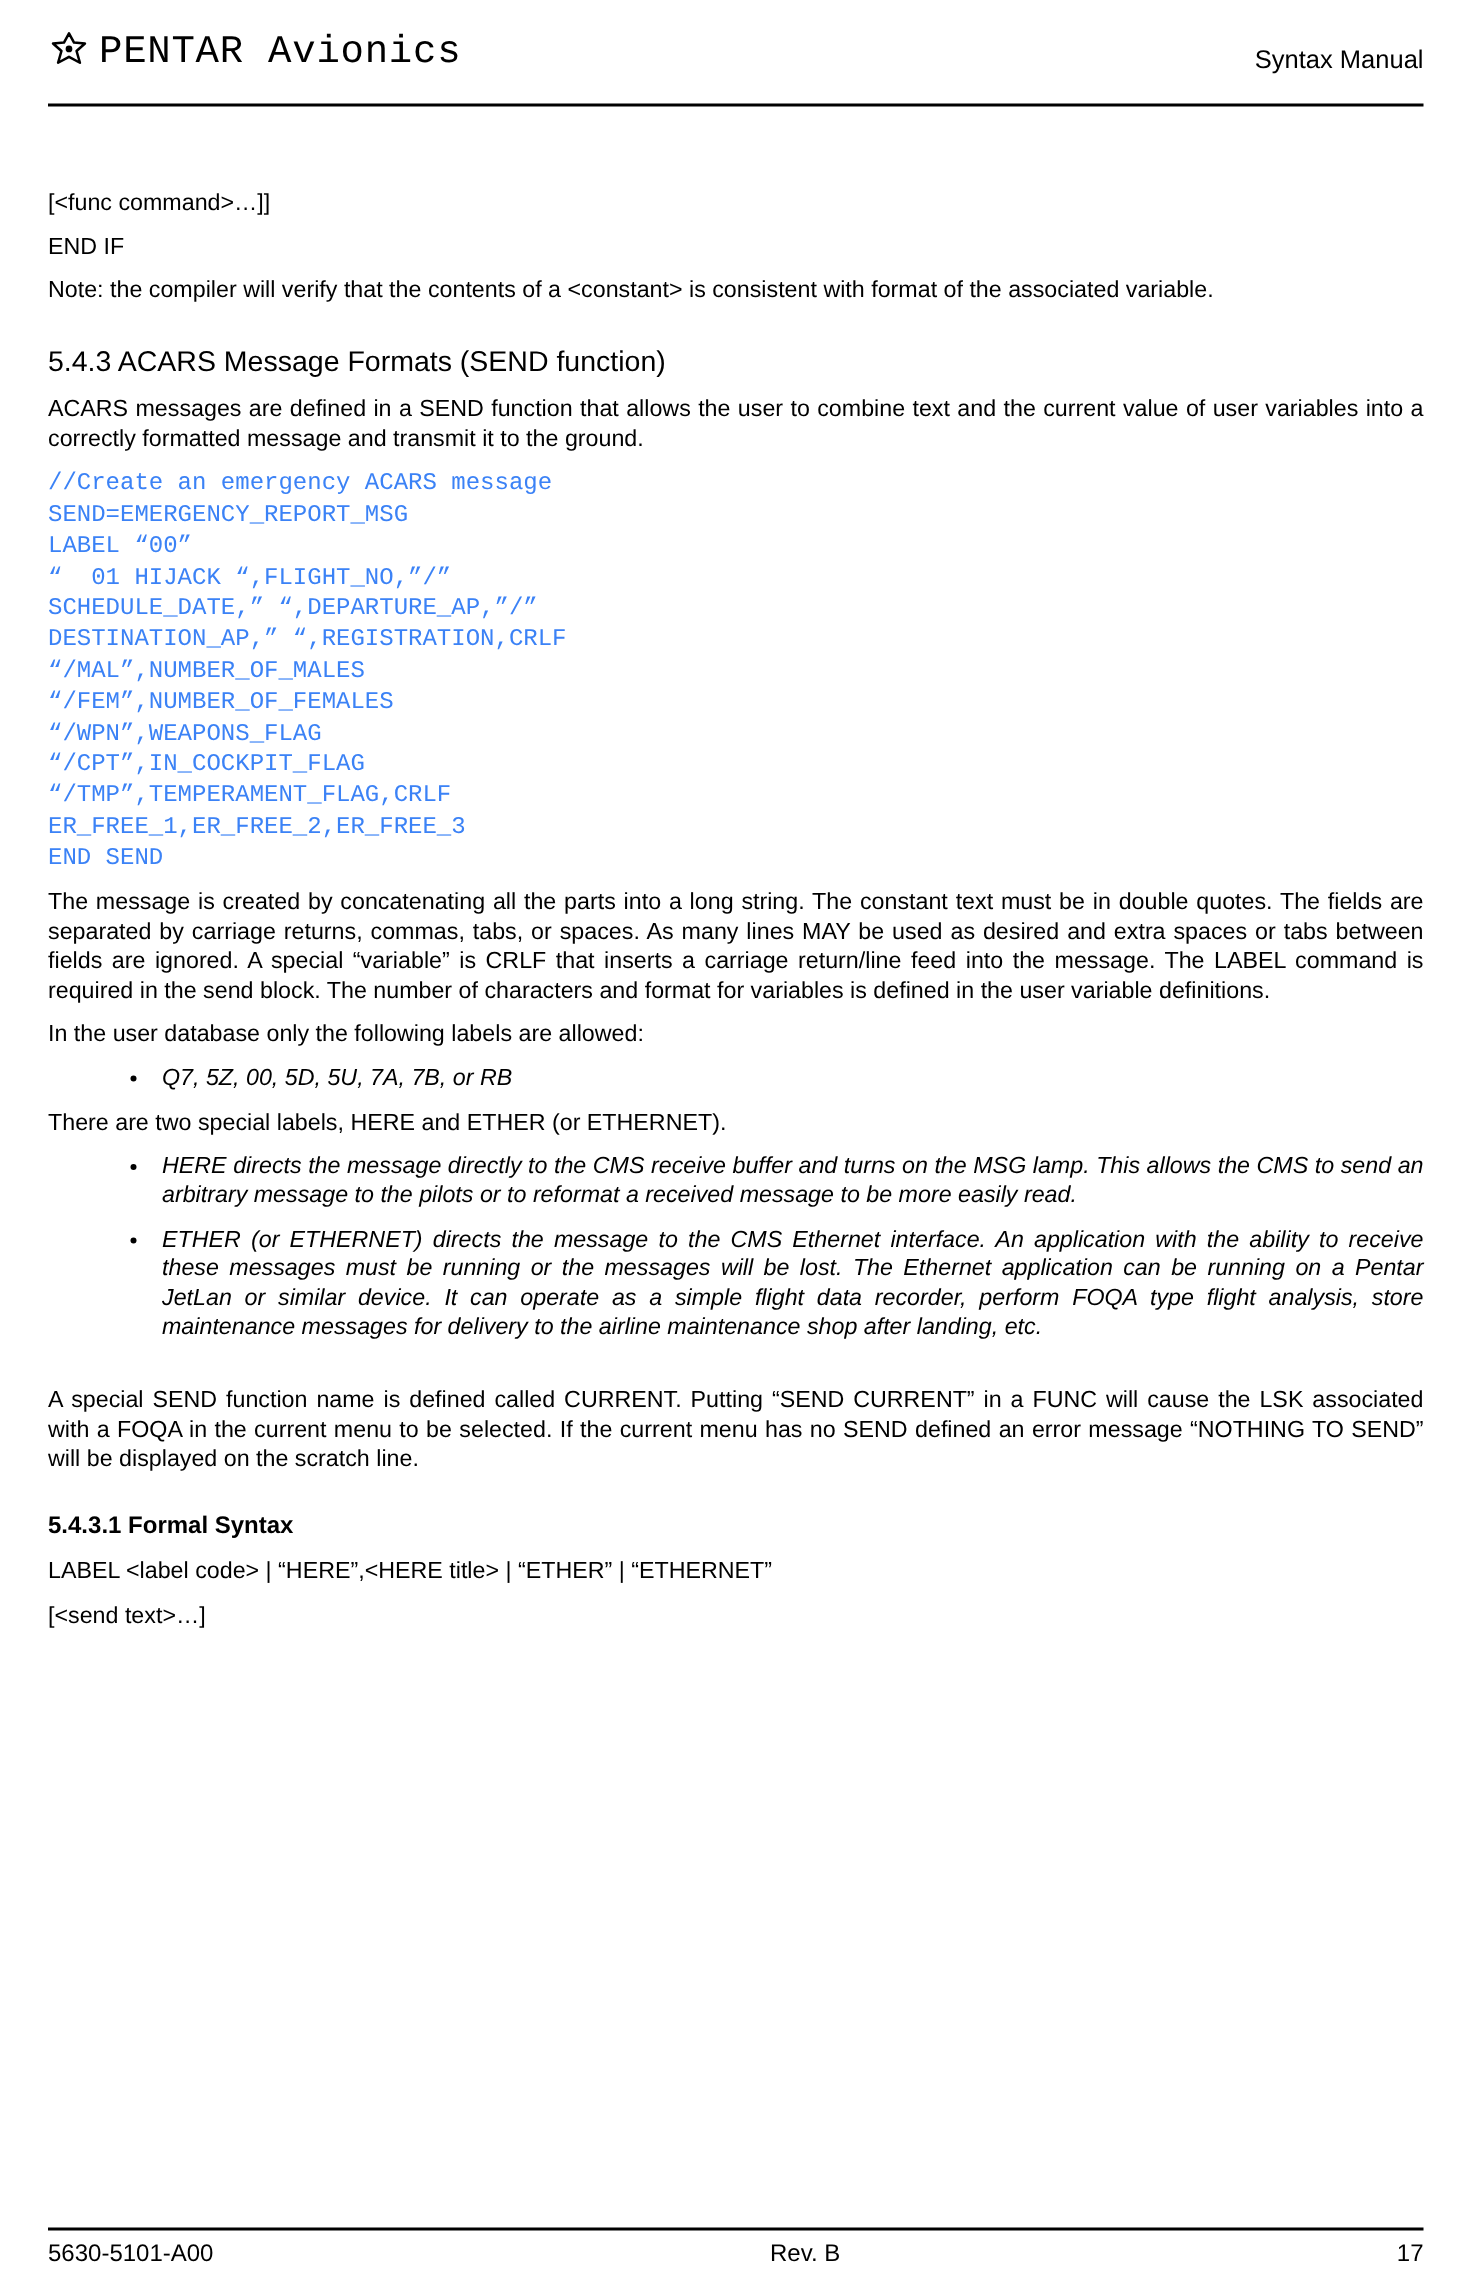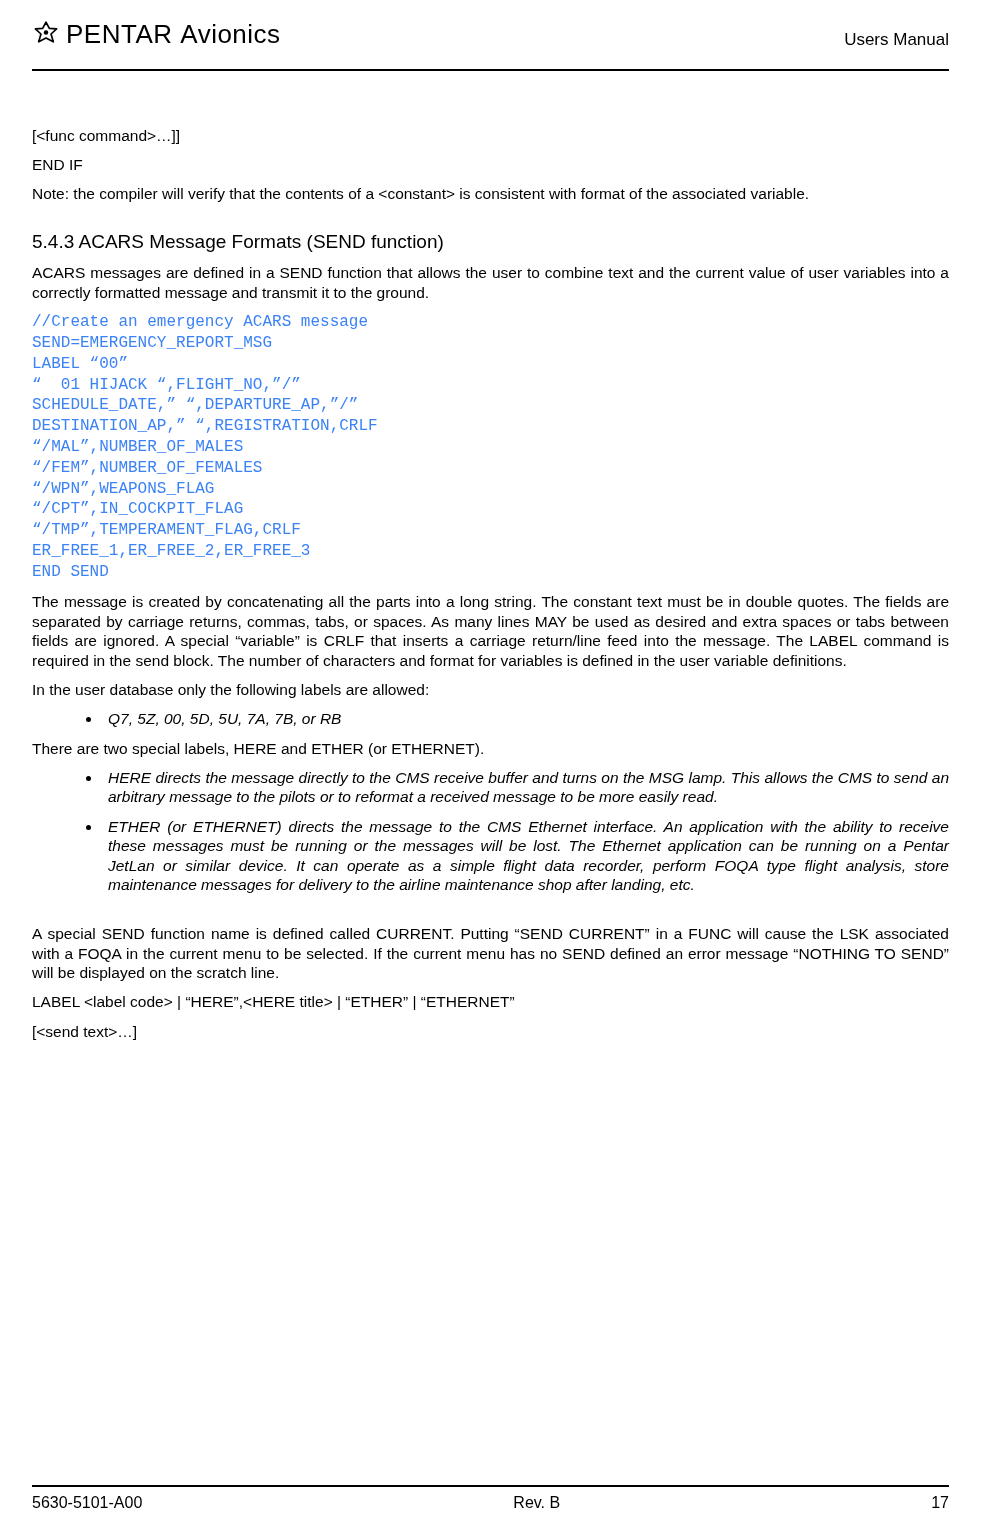--- a/index.html
+++ b/index.html
@@ -30,21 +30,21 @@
   .brand {
     display: flex;
     align-items: center;
     gap: 6px;
   }
   .brand-logo {
     width: 28px;
     height: 28px;
   }
   .brand-name {
-    font-family: Liberation Sans, sans-serif;
+    font-family: Liberation Mono, monospace;
     font-weight: 400;
     font-size: 26px;
     letter-spacing: 0.5px;
   }
   .brand-name-light {
     font-weight: 300;
   }
   .doc-title {
     font-size: 17px;
   }
@@ -103,21 +103,21 @@
     <div class="brand">
       <svg class="brand-logo" viewBox="0 0 100 100">
         <path d="M50 8 L62 30 L88 32 L68 50 L76 78 L50 64 L24 78 L32 50 L12 32 L38 30 Z" fill="none" stroke="#000" stroke-width="6" stroke-linejoin="round"></path>
         <circle cx="50" cy="45" r="8" fill="#000"></circle>
       </svg>
       <span class="brand-name">
         <span>PENTAR</span>
         <span class="brand-name-light">Avionics</span>
       </span>
     </div>
-    <div class="doc-title">Users Manual</div>
+    <div class="doc-title">Syntax Manual</div>
   </div>
 
   <div class="body-text">[&lt;func command&gt;…]]</div>
   <div class="body-text">END IF</div>
   <div class="body-text">Note: the compiler will verify that the contents of a &lt;constant&gt; is consistent with format of the associated variable.</div>
 
   <div class="section-h">5.4.3   ACARS Message Formats (SEND function)</div>
   <div class="body-text">ACARS messages are defined in a SEND function that allows the user to combine text and the current value of user variables into a correctly formatted message and transmit it to the ground.</div>
   <div class="code-block">//Create an emergency ACARS message
 SEND=EMERGENCY_REPORT_MSG
@@ -137,20 +137,21 @@
   <ul class="bullets">
     <li>Q7, 5Z, 00, 5D, 5U, 7A, 7B, or RB</li>
   </ul>
   <div class="body-text">There are two special labels, HERE and ETHER (or ETHERNET).</div>
   <ul class="bullets">
     <li>HERE directs the message directly to the CMS receive buffer and turns on the MSG lamp.  This allows the CMS to send an arbitrary message to the pilots or to reformat a received message to be more easily read.</li>
     <li>ETHER (or ETHERNET) directs the message to the CMS Ethernet interface.  An application with the ability to receive these messages must be running or the messages will be lost.  The Ethernet application can be running on a Pentar JetLan or similar device.  It can operate as a simple flight data recorder, perform FOQA type flight analysis, store maintenance messages for delivery to the airline maintenance shop after landing, etc.</li>
   </ul>
   <div class="body-text" style="margin-top:30px">A special SEND function name is defined called CURRENT.  Putting “SEND CURRENT” in a FUNC will cause the LSK associated with a FOQA in the current menu to be selected.  If the current menu has no SEND defined an error message “NOTHING TO SEND” will be displayed on the scratch line.</div>
 
+  <div class="subsection-h">5.4.3.1    Formal Syntax</div>
   <div class="body-text">LABEL &lt;label code&gt; | “HERE”,&lt;HERE title&gt; | “ETHER” | “ETHERNET”</div>
   <div class="body-text">[&lt;send text&gt;…]</div>
 
   <div class="footer">
     <span>5630-5101-A00</span>
     <span>Rev. B</span>
     <span>17</span>
   </div>
 
 </div>

